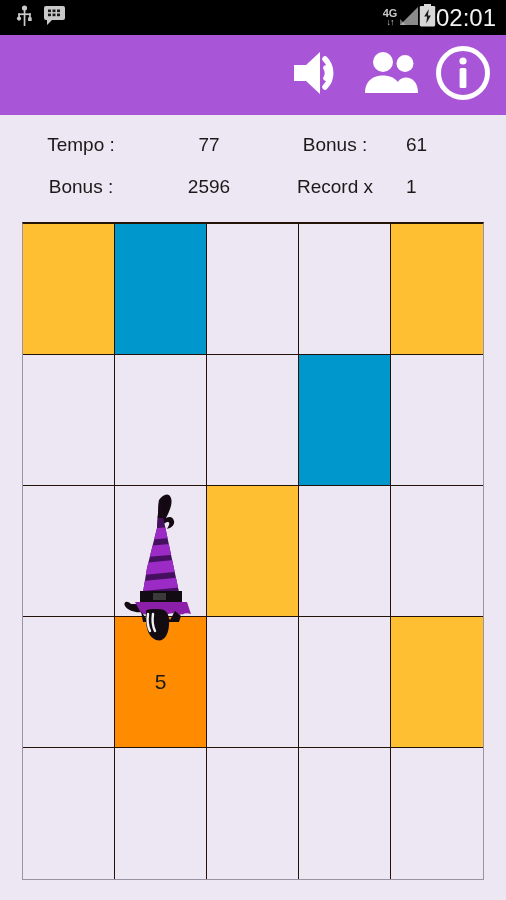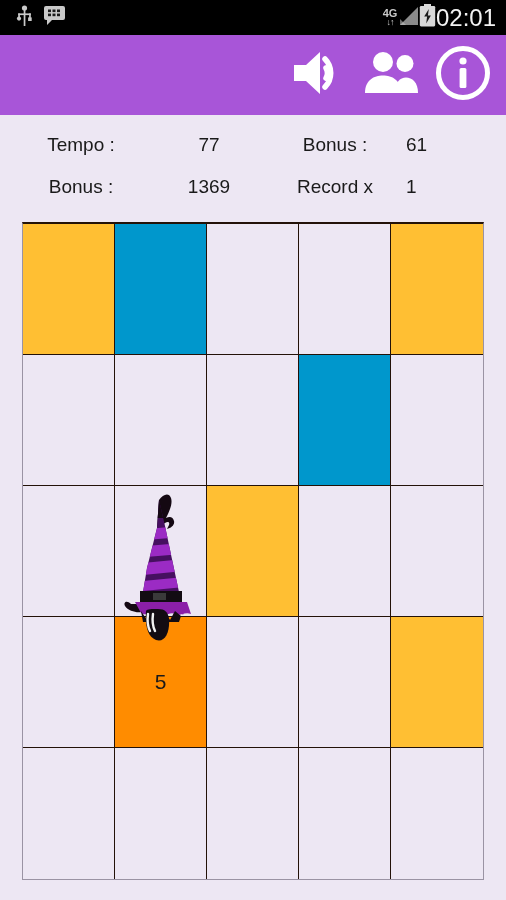--- a/index.html
+++ b/index.html
@@ -166,21 +166,21 @@
 
   <div class="stats">
     <div class="stat-row r1">
       <span class="stat-cell lbl-a">Tempo :</span>
       <span class="stat-cell val-a">77</span>
       <span class="stat-cell lbl-b">Bonus :</span>
       <span class="stat-cell val-b">61</span>
     </div>
     <div class="stat-row">
       <span class="stat-cell lbl-a">Bonus :</span>
-      <span class="stat-cell val-a">1369</span>
+      <span class="stat-cell val-a">2596</span>
       <span class="stat-cell lbl-b">Record x</span>
       <span class="stat-cell val-b">1</span>
     </div>
   </div>
 
   <div class="board" id="board">
       <div class="cell amber"></div>
       <div class="cell blue"></div>
       <div class="cell empty"></div>
       <div class="cell empty"></div>

